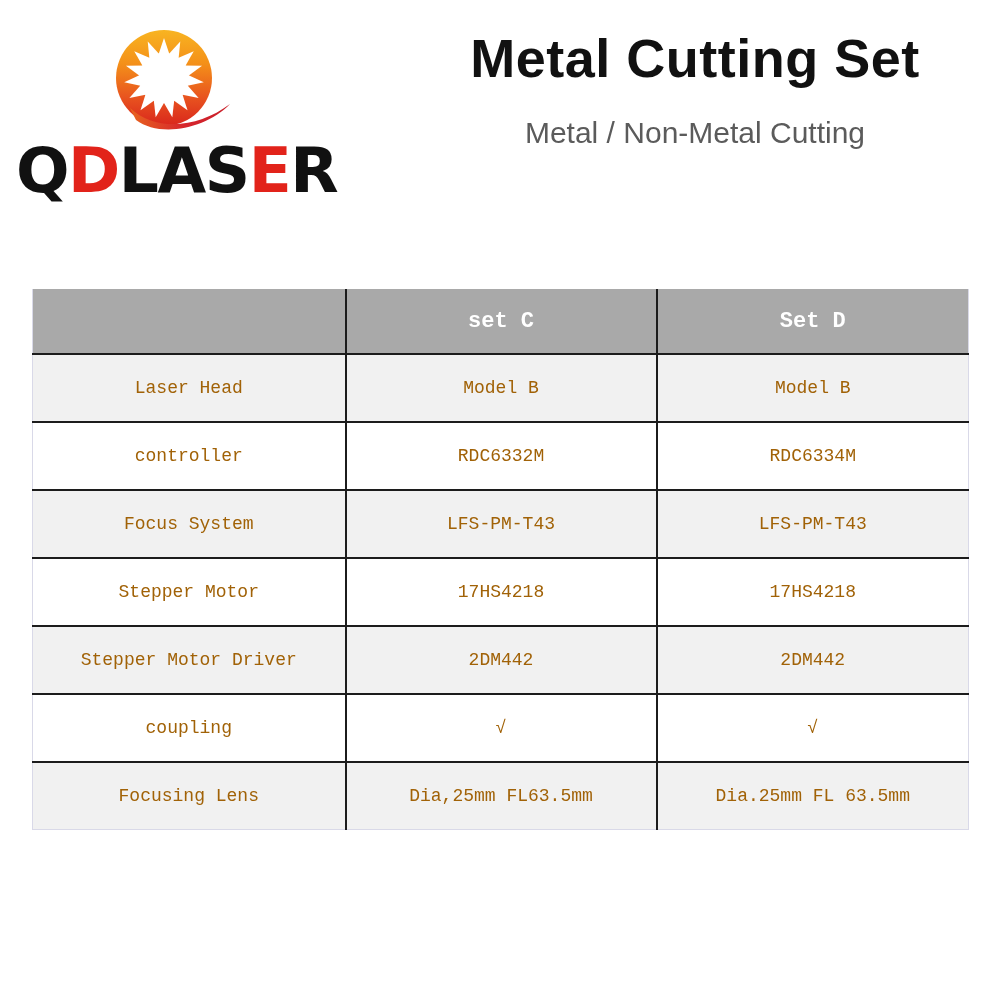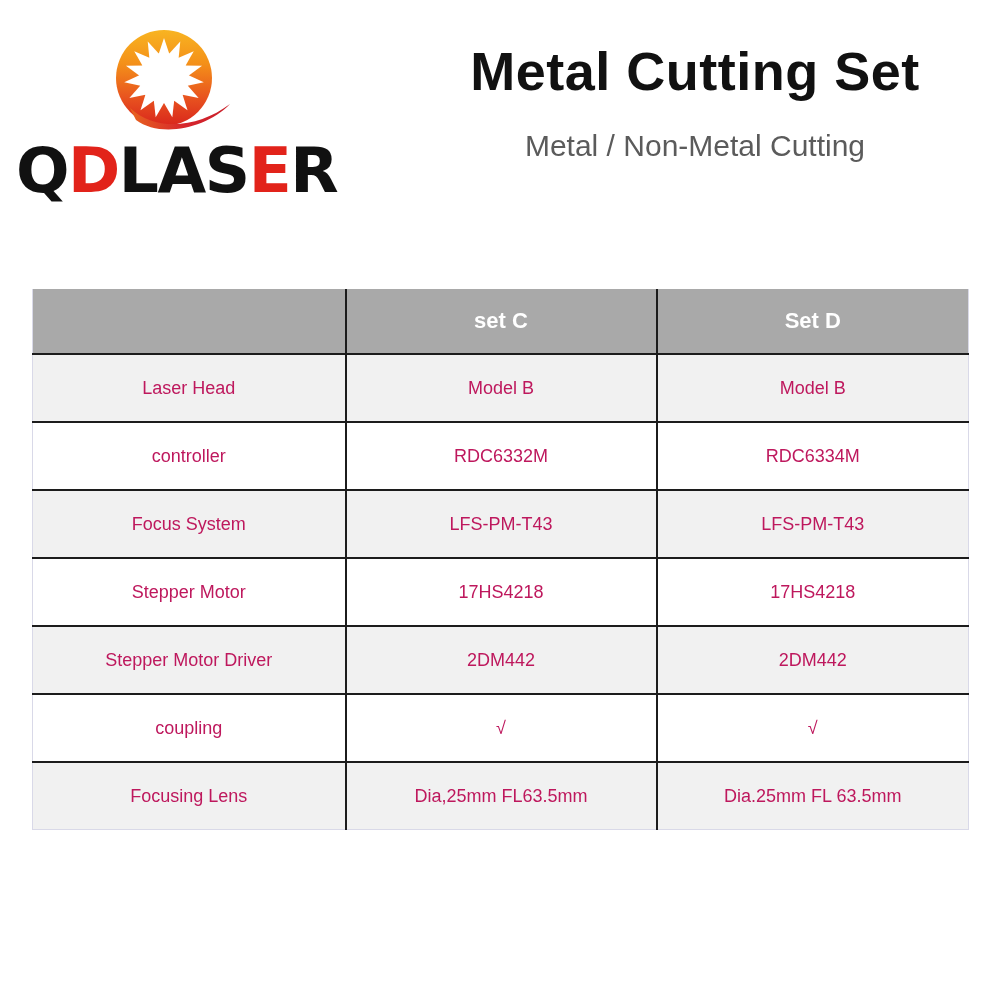--- a/index.html
+++ b/index.html
@@ -68,21 +68,20 @@
     text-align: center;
   }
   .main-title {
     font-family: "Liberation Sans", sans-serif;
     font-weight: 700;
     font-size: 54px;
     line-height: 64px;
     color: #111111;
     letter-spacing: 0.5px;
     white-space: nowrap;
-    margin-top: 13px;
   }
   .sub-title {
     margin-top: 18px;
     font-family: "Liberation Sans", sans-serif;
     font-weight: 400;
     font-size: 30px;
     line-height: 50px;
     color: #5b5b5b;
     white-space: nowrap;
   }
@@ -104,21 +103,21 @@
   }
   table.spec-table col.c-label { width: 313px; }
   table.spec-table col.c-setc  { width: 311px; }
   table.spec-table col.c-setd  { width: 312px; }
 
   table.spec-table th,
   table.spec-table td {
     text-align: center;
     vertical-align: middle;
     padding: 0 6px;
-    font-family: Liberation Sans, sans-serif;
+    font-family: Liberation Mono, monospace;
   }
 
   
   tr.head-row th {
     height: 64px;
     background: #a9a9a9;
     color: #ffffff;
     font-weight: 700;
     font-size: 22px;
     border-bottom: 2px solid #1c1c1c;
@@ -128,21 +127,21 @@
   }
   tr.head-row th.col-div {
     border-left: 2px solid #1c1c1c;
   }
 
   
   tr.spec-row td {
     height: 66px;
     font-size: 18px;
     font-weight: 400;
-    color: #be185d;
+    color: #a16207;
     border-bottom: 2px solid #1c1c1c;
   }
   tr.spec-row:last-child td {
     border-bottom: none;
   }
   tr.spec-row td.col-div {
     border-left: 2px solid #1c1c1c;
   }
   tr.row-shade td { background: #f1f1f1; }
   tr.row-plain td { background: #ffffff; }

